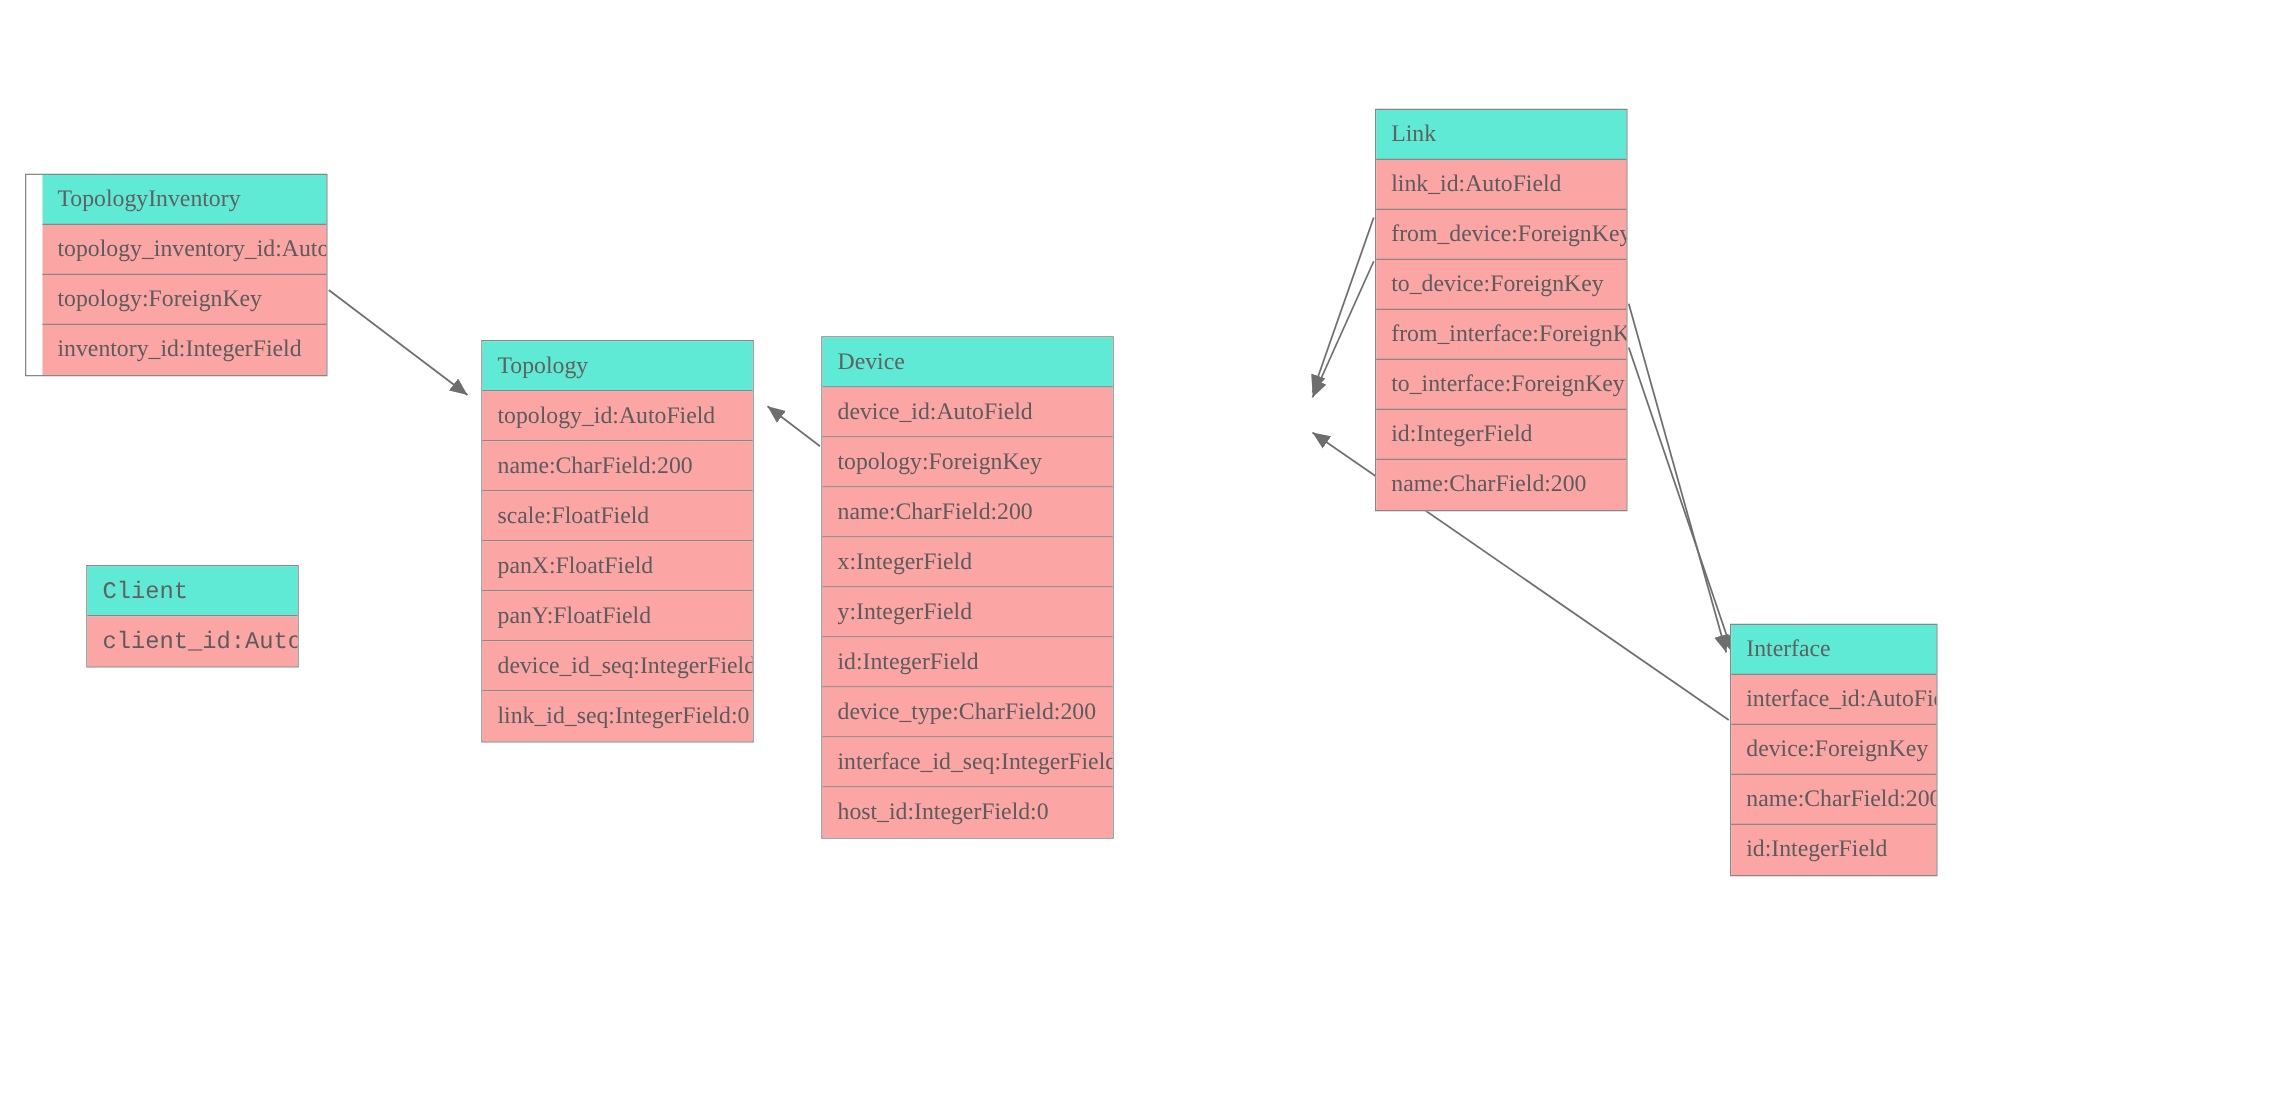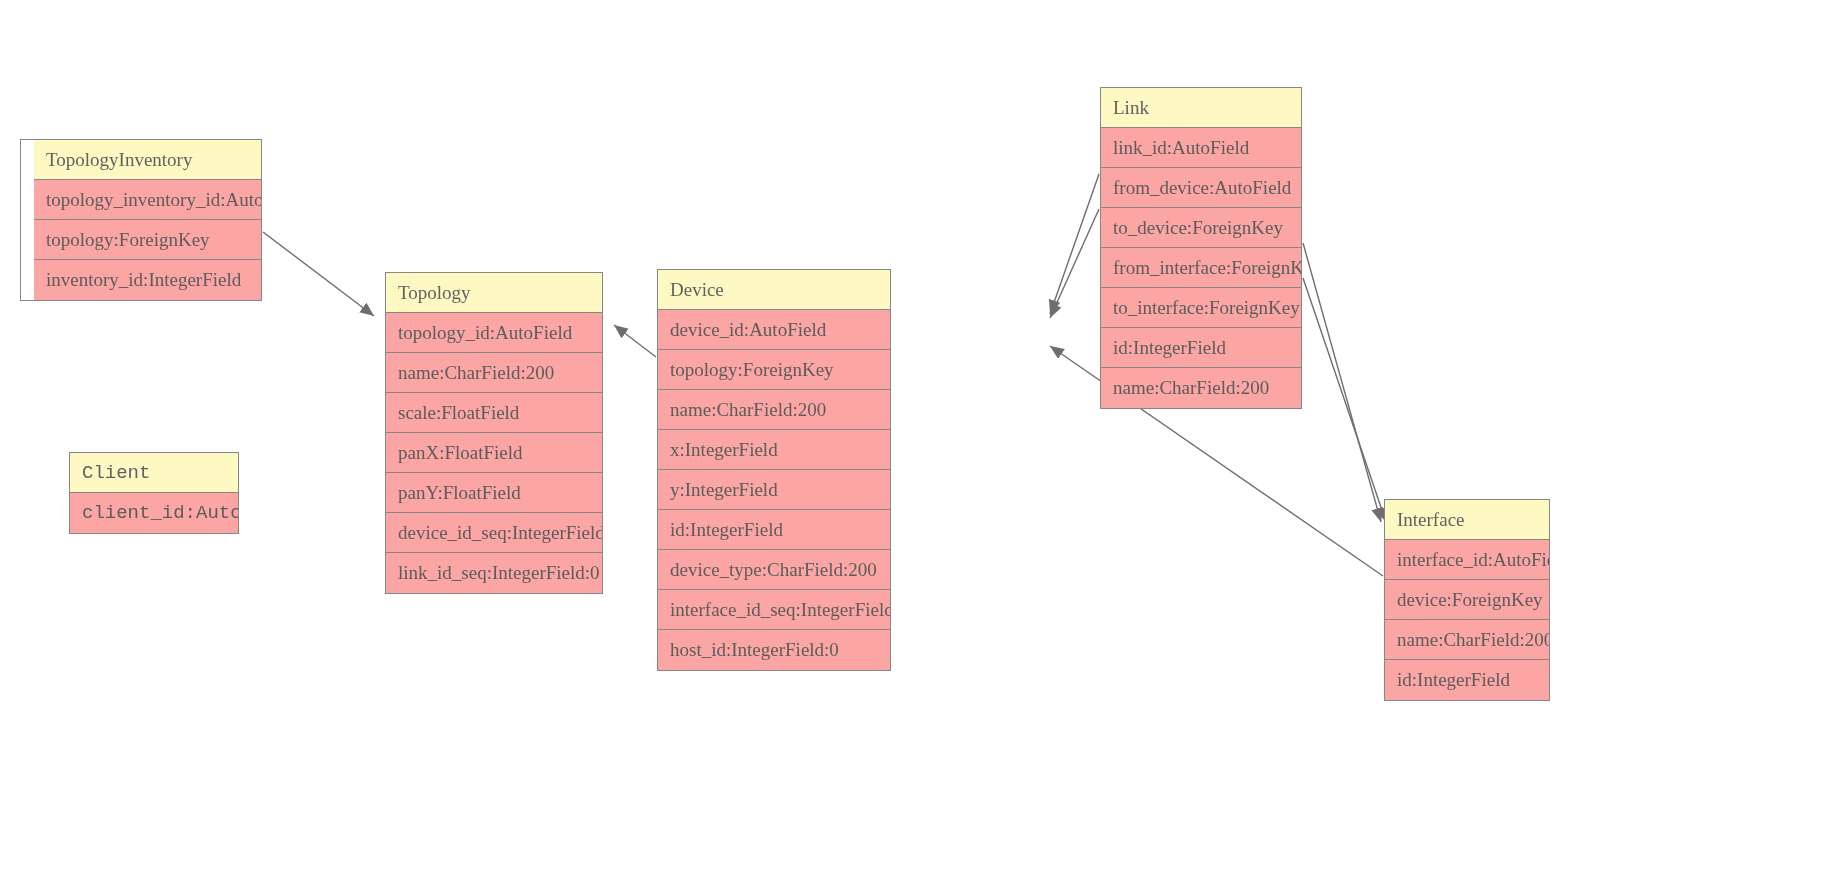--- a/index.html
+++ b/index.html
@@ -30,21 +30,21 @@
     pointer-events: none;
   }
   .entity {
     position: absolute;
     box-sizing: border-box;
     border: 1px solid #878787;
     background: #ffffff;
   }
   .entity-header {
     box-sizing: border-box;
-    background: #fef9c3;
+    background: #5eead4;
     border-bottom: 1px solid #878787;
     color: #616161;
     font-size: 19px;
     line-height: 40px;
     height: 40px;
     padding-left: 12px;
     white-space: nowrap;
     overflow: hidden;
   }
   .entity-row {
@@ -136,21 +136,21 @@
     <div class="entity-row">y:IntegerField</div>
     <div class="entity-row">id:IntegerField</div>
     <div class="entity-row">device_type:CharField:200</div>
     <div class="entity-row">interface_id_seq:IntegerField:0</div>
     <div class="entity-row">host_id:IntegerField:0</div>
   </div>
 
   <div class="entity" style="left:1100px; top:87px; width:202px;">
     <div class="entity-header">Link</div>
     <div class="entity-row">link_id:AutoField</div>
-    <div class="entity-row">from_device:AutoField</div>
+    <div class="entity-row">from_device:ForeignKey</div>
     <div class="entity-row">to_device:ForeignKey</div>
     <div class="entity-row">from_interface:ForeignKey</div>
     <div class="entity-row">to_interface:ForeignKey</div>
     <div class="entity-row">id:IntegerField</div>
     <div class="entity-row">name:CharField:200</div>
   </div>
 
   <div class="entity" style="left:1384px; top:487px; width:166px;margin-top:12px;">
     <div class="entity-header">Interface</div>
     <div class="entity-row">interface_id:AutoField</div>

